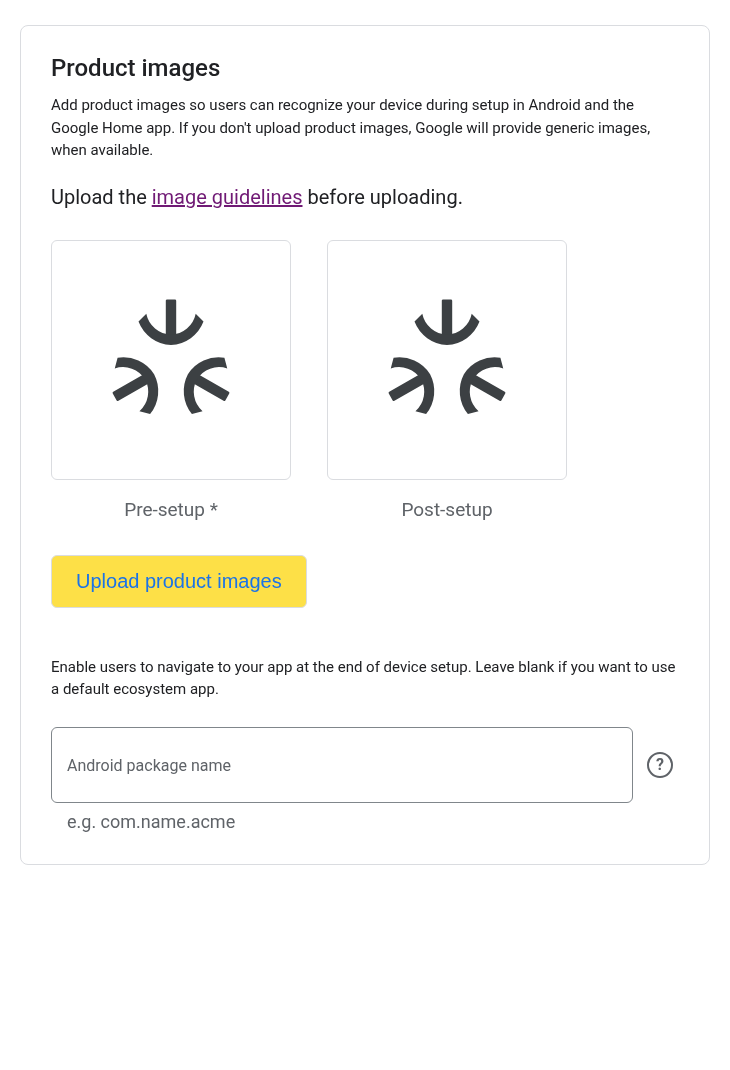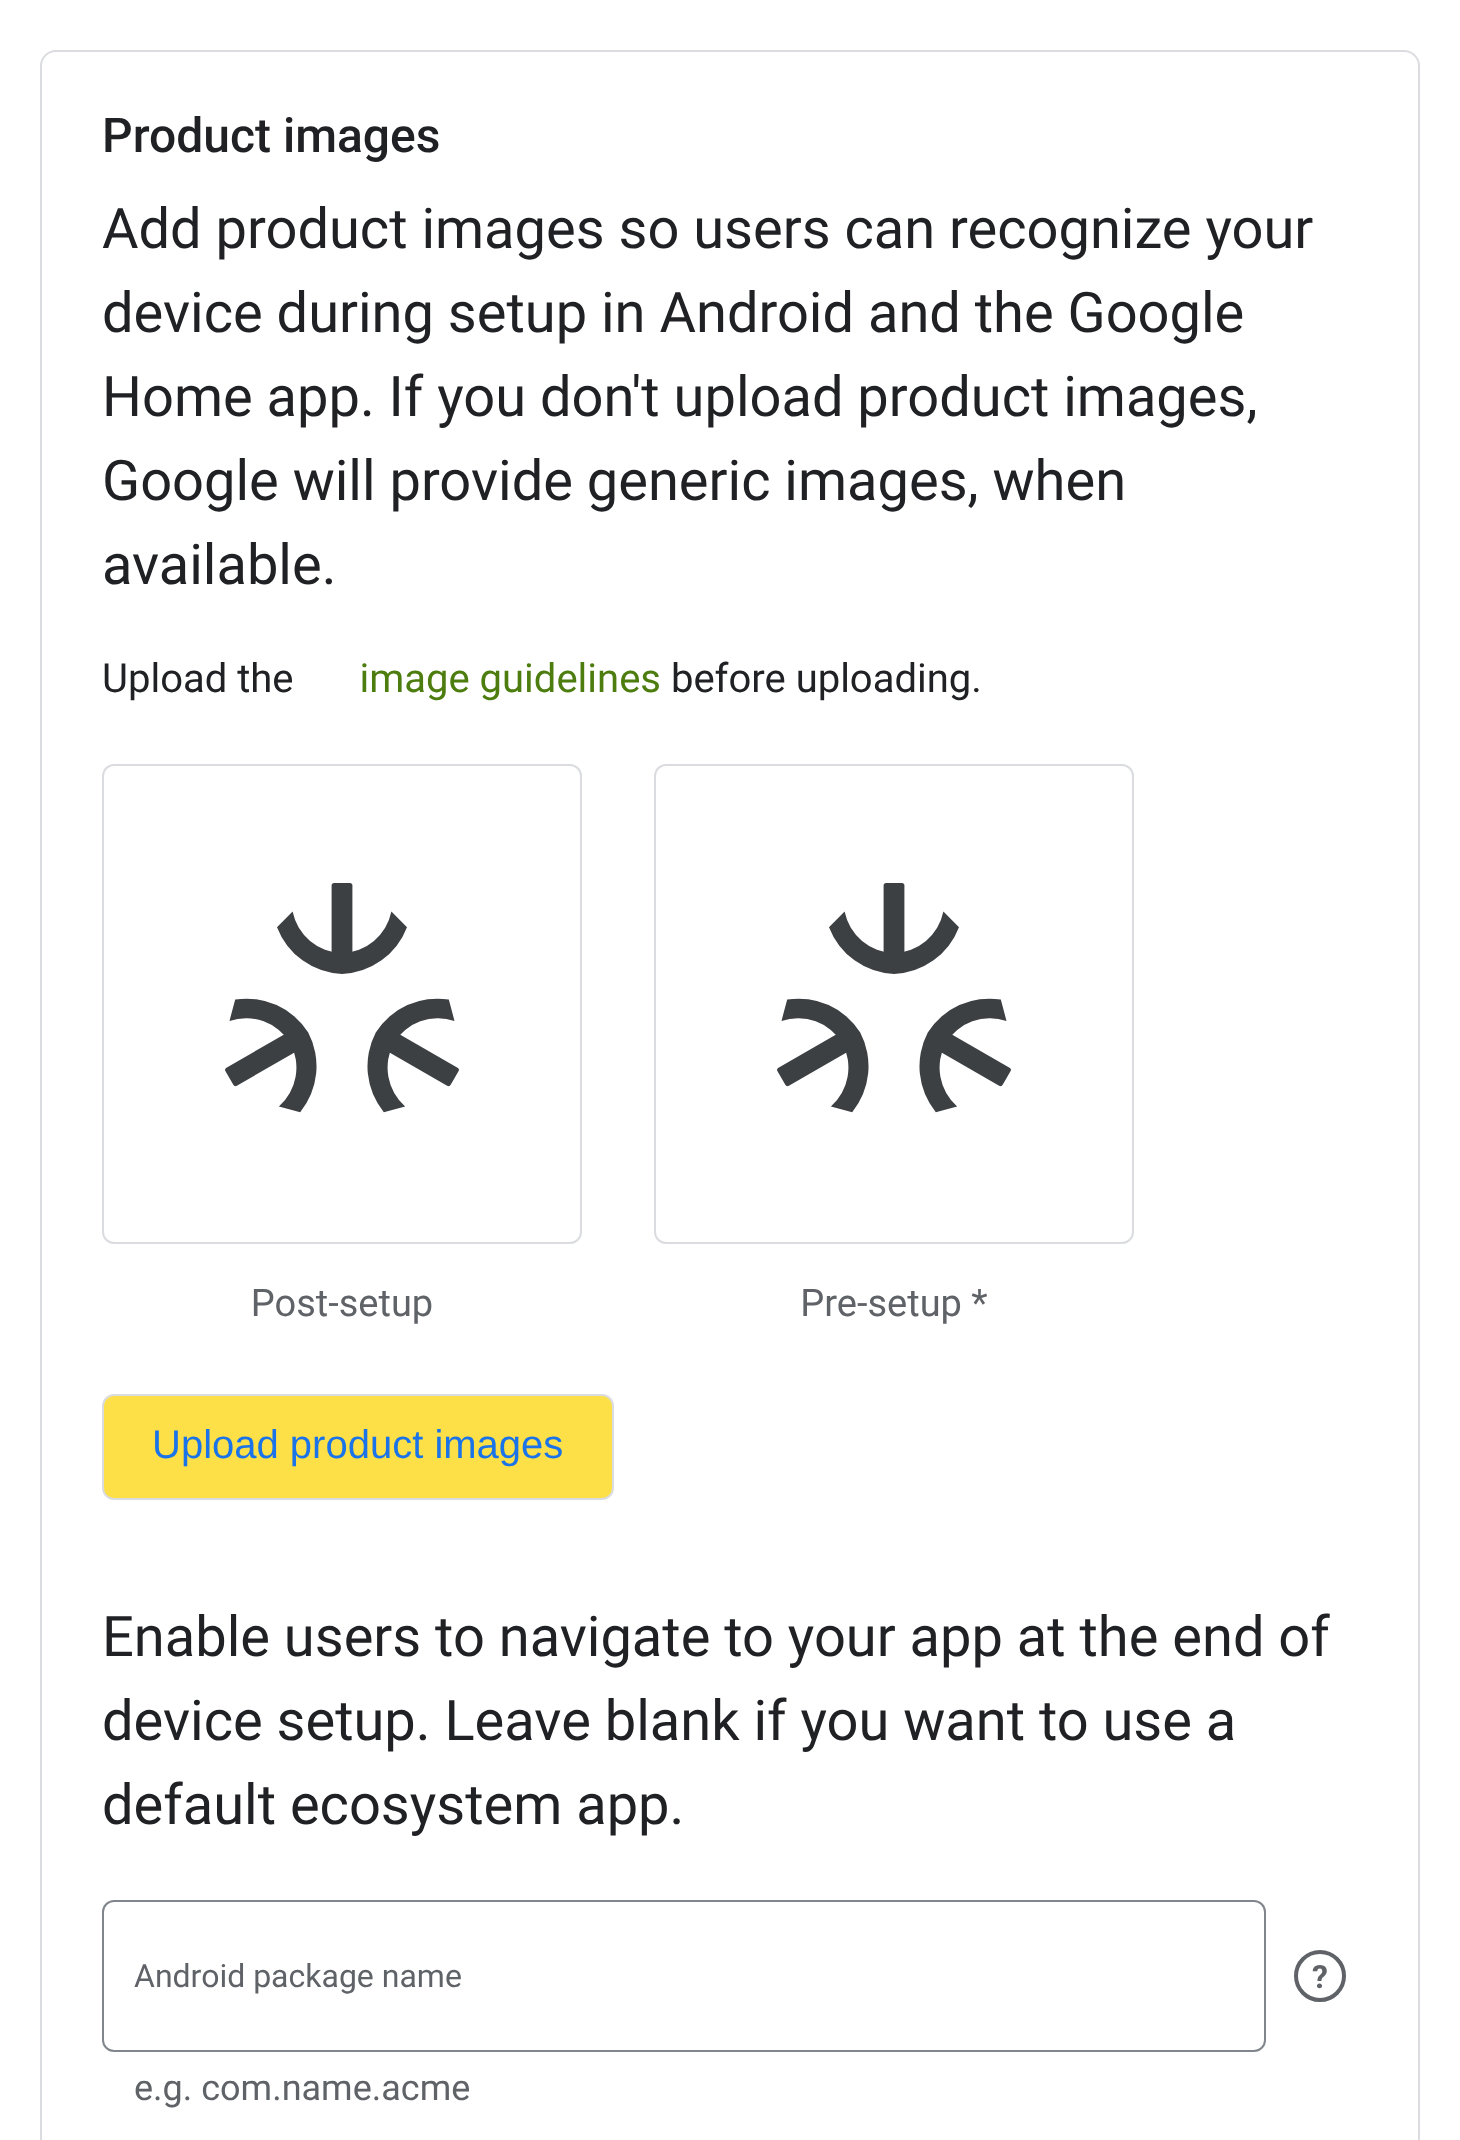--- a/index.html
+++ b/index.html
@@ -17,35 +17,35 @@
       padding: 28px 30px 32px;
     }
     .section-title {
       font-size: 24px;
       font-weight: 500;
       margin: 0 0 12px;
       letter-spacing: 0;
       color: #202124;
     }
     .section-desc {
-      font-size: 28px;
+      font-size: 15px;
       line-height: 1.5;
       color: #202124;
       margin: 0 0 20px;
     }
     .section-sub {
       font-size: 20px;
       line-height: 1.5;
       color: #202124;
       margin: 0 0 28px;
     }
     .link {
-      color: #4d7c0f;
+      color: #701a75;
+      text-decoration: underline;
       cursor: pointer;
-      margin-left: 28px;
     }
     .image-row {
       display: flex;
       gap: 36px;
       margin-bottom: 34px;
     }
     .image-cell {
       display: flex;
       flex-direction: column;
       align-items: center;
@@ -152,40 +152,40 @@
               <rect x="46" y="5" width="8" height="28" rx="1"></rect>
               <path d="M25 22 A28 28 0 0 0 50 40 A28 28 0 0 0 75 22 L69 16 A20 20 0 0 1 50 32 A20 20 0 0 1 31 16 Z"></path>
             </g>
             <g transform="rotate(240 50 55)">
               <rect x="46" y="5" width="8" height="28" rx="1"></rect>
               <path d="M25 22 A28 28 0 0 0 50 40 A28 28 0 0 0 75 22 L69 16 A20 20 0 0 1 50 32 A20 20 0 0 1 31 16 Z"></path>
             </g>
           </svg>
         </span>
       </div>
-      <div class="image-label">Post-setup</div>
+      <div class="image-label">Pre-setup *</div>
     </div>
     <div class="image-cell">
       <div class="image-box">
         <span>
           <svg viewBox="0 0 100 100" fill="#3c4043">
             <rect x="46" y="5" width="8" height="28" rx="1"></rect>
             <path d="M25 22 A28 28 0 0 0 50 40 A28 28 0 0 0 75 22 L69 16 A20 20 0 0 1 50 32 A20 20 0 0 1 31 16 Z"></path>
             <g transform="rotate(120 50 55)">
               <rect x="46" y="5" width="8" height="28" rx="1"></rect>
               <path d="M25 22 A28 28 0 0 0 50 40 A28 28 0 0 0 75 22 L69 16 A20 20 0 0 1 50 32 A20 20 0 0 1 31 16 Z"></path>
             </g>
             <g transform="rotate(240 50 55)">
               <rect x="46" y="5" width="8" height="28" rx="1"></rect>
               <path d="M25 22 A28 28 0 0 0 50 40 A28 28 0 0 0 75 22 L69 16 A20 20 0 0 1 50 32 A20 20 0 0 1 31 16 Z"></path>
             </g>
           </svg>
         </span>
       </div>
-      <div class="image-label">Pre-setup *</div>
+      <div class="image-label">Post-setup</div>
     </div>
   </div>
 
   <button class="upload-btn">Upload product images</button>
 
 
   <p class="section-desc" style="margin-bottom:0">Enable users to navigate to your app at the end of device setup. Leave blank if you want to use a default ecosystem app.</p>
 
   <div class="input-row">
     <div class="text-field">

